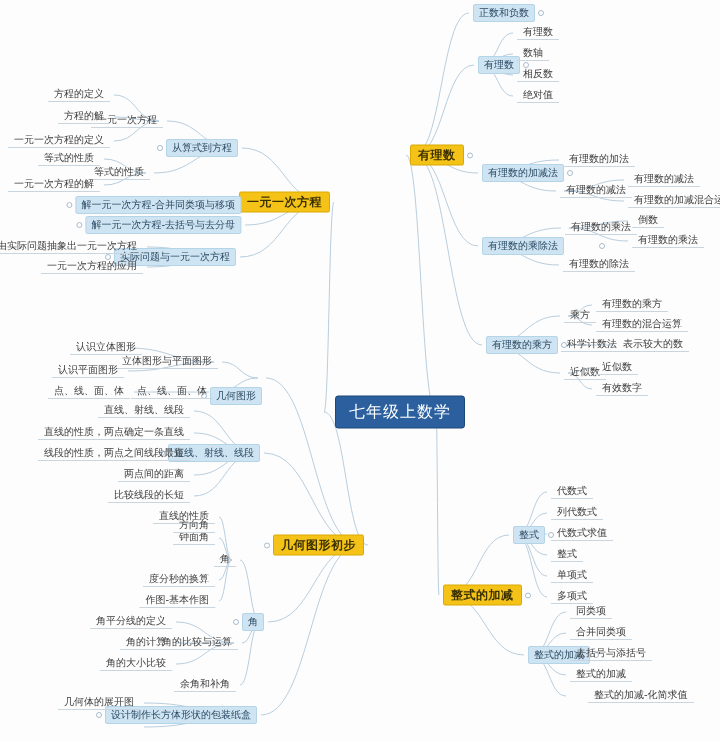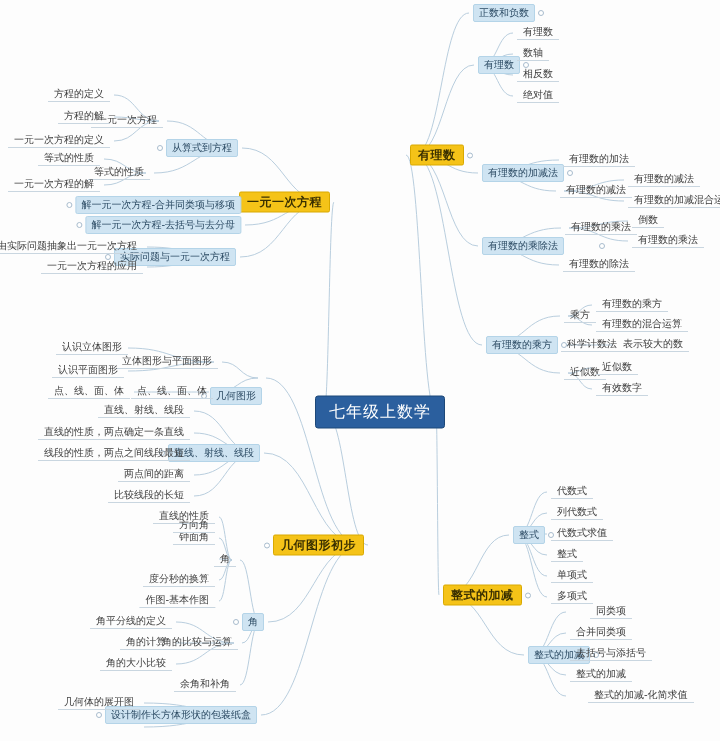--- a/index.html
+++ b/index.html
@@ -162,21 +162,21 @@
       <path d="M260,622 C251,622 251,643 242,643" fill="none" stroke="#b9cede" stroke-width="1"></path>
       <path d="M234,643 C205,643 205,622 176,622" fill="none" stroke="#b9cede" stroke-width="1"></path>
       <path d="M234,643 C205,643 205,643 176,643" fill="none" stroke="#b9cede" stroke-width="1"></path>
       <path d="M234,643 C205,643 205,664 176,664" fill="none" stroke="#b9cede" stroke-width="1"></path>
       <path d="M260,622 C250,622 250,685 240,685" fill="none" stroke="#b9cede" stroke-width="1"></path>
       <path d="M360,545 C310.5,545 310.5,715 261,715" fill="none" stroke="#b9cede" stroke-width="1"></path>
       <path d="M253,715 C198.5,715 198.5,703 144,703" fill="none" stroke="#b9cede" stroke-width="1"></path>
       <path d="M253,715 C198.5,715 198.5,727 144,727" fill="none" stroke="#b9cede" stroke-width="1"></path>
     </svg>
   <div id="nodes">
-      <div class="node n-root" style="left: 380px; top: 412px; transform: translate(-50%, -50%);">
+      <div class="node n-root" style="left: 400px; top: 412px; transform: translate(-50%, -50%);">
         <span class="label">七年级上数学</span>
       </div>
       <div class="node n-l1" style="top: 155px; left: 410px;">
         <span class="label">有理数</span>
         <span class="dot right"></span>
       </div>
       <div class="node n-l2" style="top: 13px; left: 473px;">
         <span class="label">正数和负数</span>
         <span class="dot right"></span>
       </div>
@@ -279,21 +279,21 @@
       <div class="node n-leaf" style="top: 576px; left: 551px;">
         <span class="label">单项式</span>
       </div>
       <div class="node n-leaf" style="top: 597px; left: 551px;">
         <span class="label">多项式</span>
       </div>
       <div class="node n-l2" style="top: 655px; left: 528px;">
         <span class="label">整式的加减</span>
         <span class="dot right"></span>
       </div>
-      <div class="node n-leaf" style="top: 612px; left: 590px;">
+      <div class="node n-leaf" style="top: 612px; left: 570px;">
         <span class="label">同类项</span>
       </div>
       <div class="node n-leaf" style="top: 633px; left: 570px;">
         <span class="label">合并同类项</span>
       </div>
       <div class="node n-leaf" style="top: 654px; left: 570px;">
         <span class="label">去括号与添括号</span>
       </div>
       <div class="node n-leaf" style="top: 675px; left: 570px;">
         <span class="label">整式的加减</span>
@@ -352,21 +352,21 @@
         <span class="dot left"></span>
         <span class="label">几何图形初步</span>
       </div>
       <div class="node n-l2" style="top: 396px; left: 262px; transform: translate(-100%, -50%);">
         <span class="dot left"></span>
         <span class="label">几何图形</span>
       </div>
       <div class="node n-leaf" style="top: 362px; left: 218px; transform: translate(-100%, -50%);">
         <span class="label">立体图形与平面图形</span>
       </div>
-      <div class="node n-leaf" style="top: 348px; left: 128px; transform: translate(-100%, -50%); justify-content: flex-end;">
+      <div class="node n-leaf" style="top: 348px; left: 142px; transform: translate(-100%, -50%); justify-content: flex-end;">
         <span class="label">认识立体图形</span>
       </div>
       <div class="node n-leaf" style="top: 371px; left: 124px; transform: translate(-100%, -50%);">
         <span class="label">认识平面图形</span>
       </div>
       <div class="node n-leaf" style="top: 392px; left: 213px; transform: translate(-100%, -50%);">
         <span class="label">点、线、面、体</span>
       </div>
       <div class="node n-leaf" style="top: 392px; left: 130px; transform: translate(-100%, -50%);">
         <span class="label">点、线、面、体</span>

